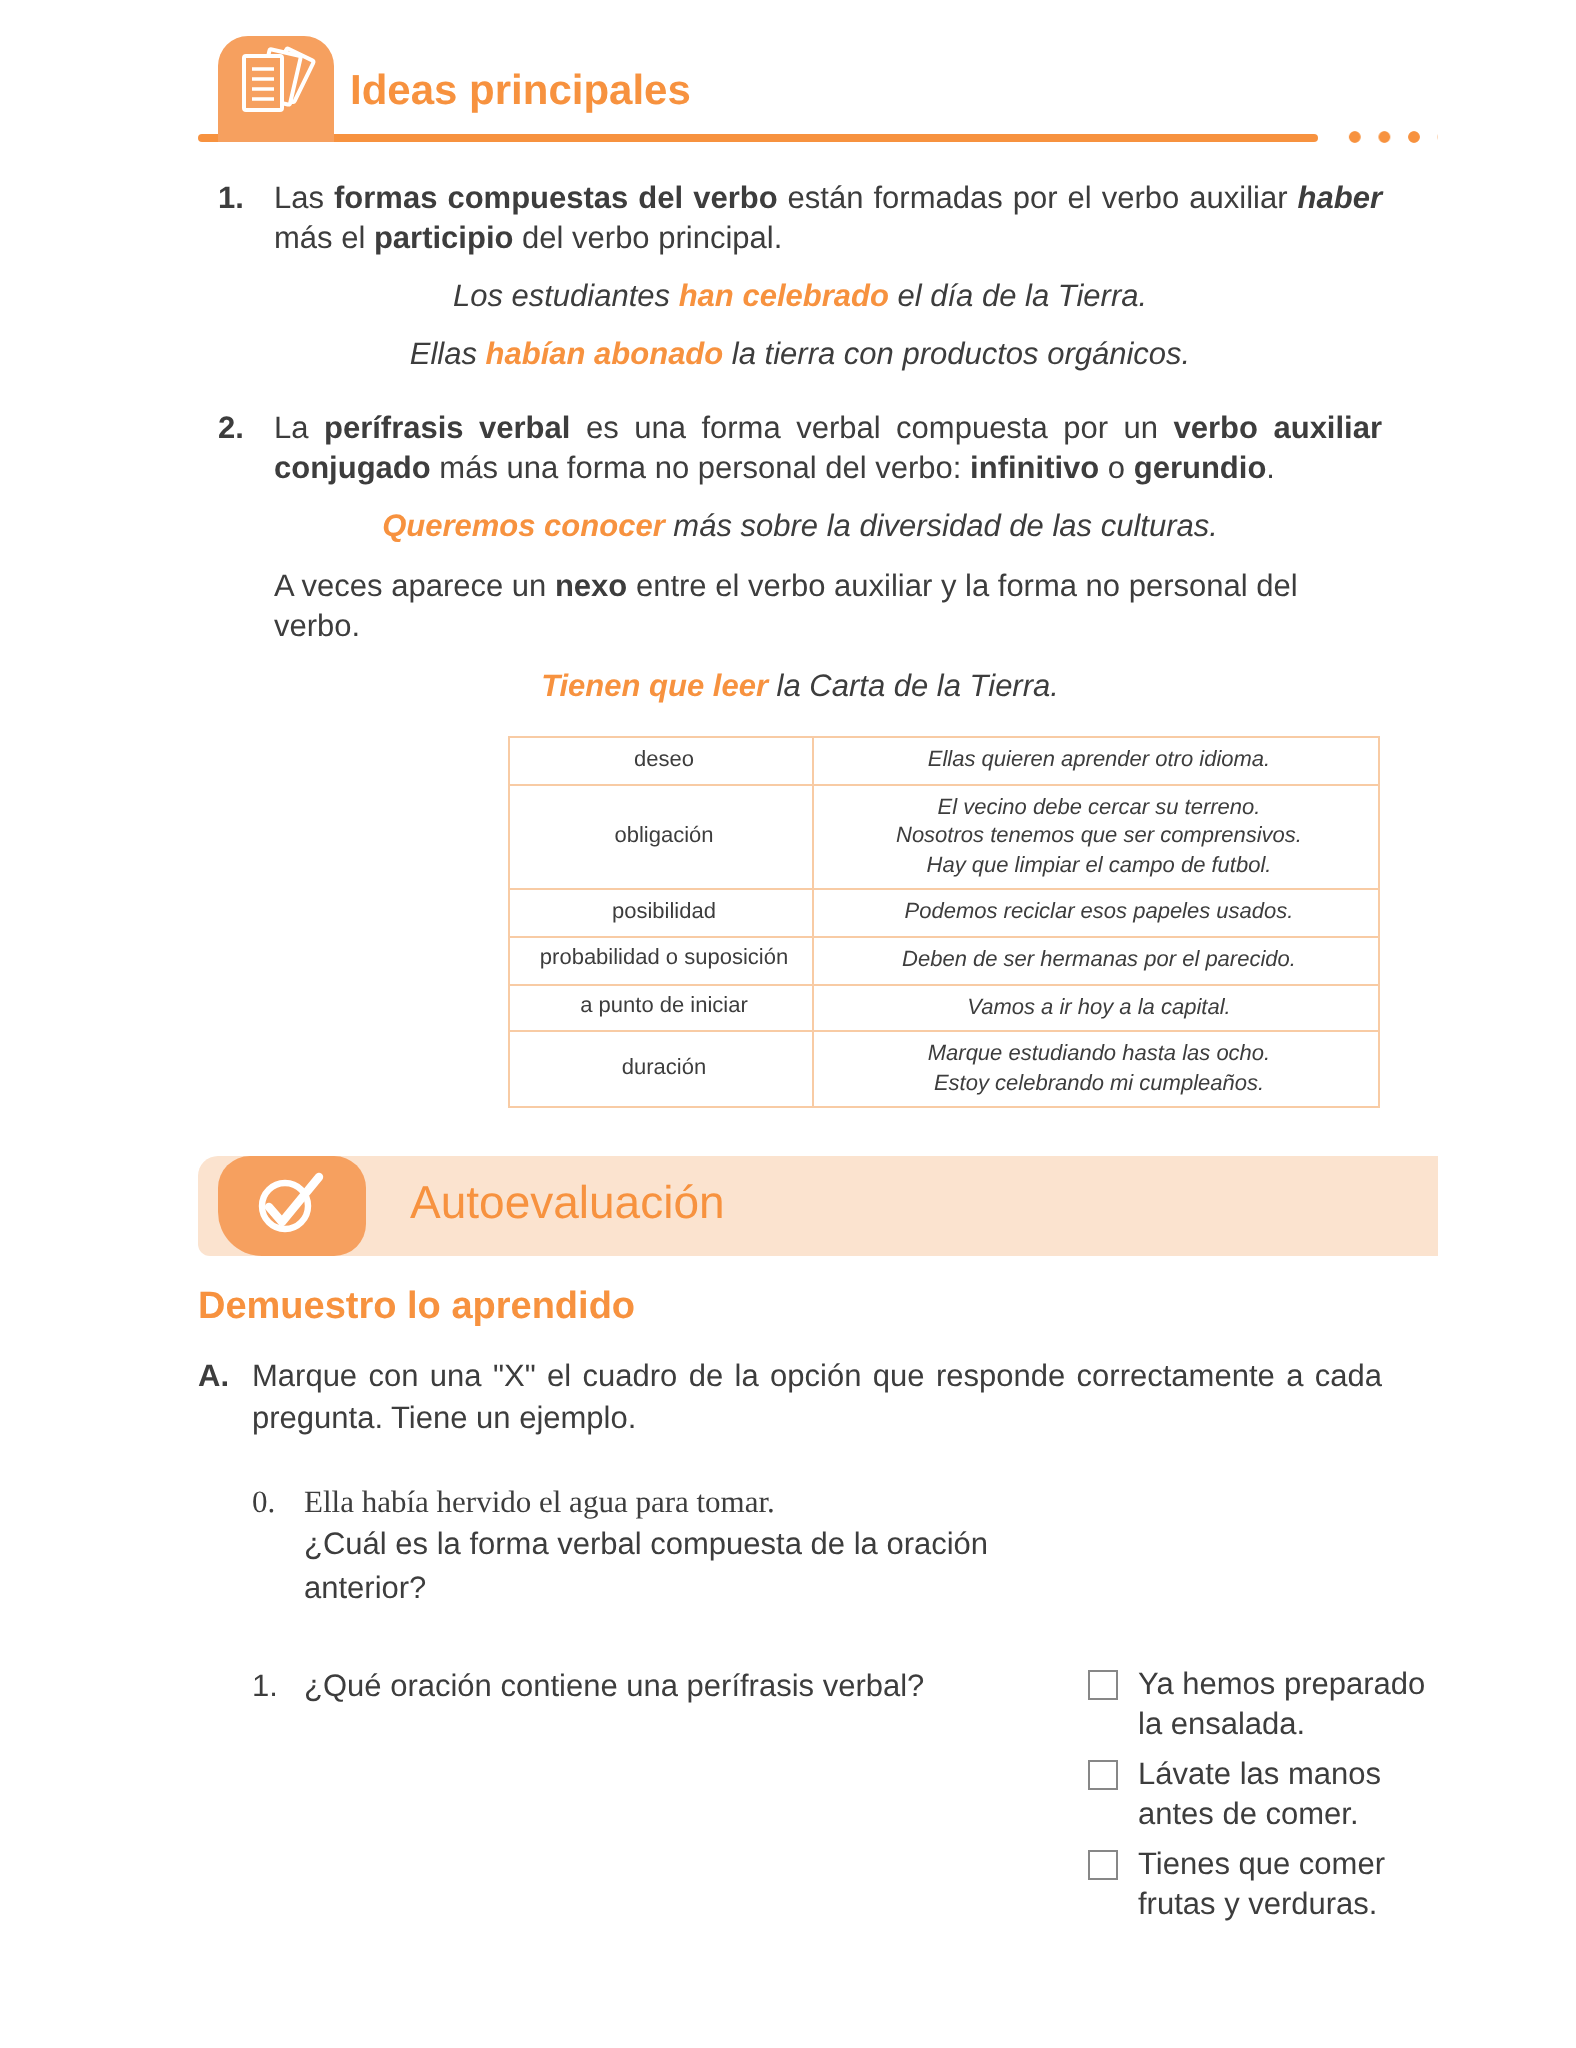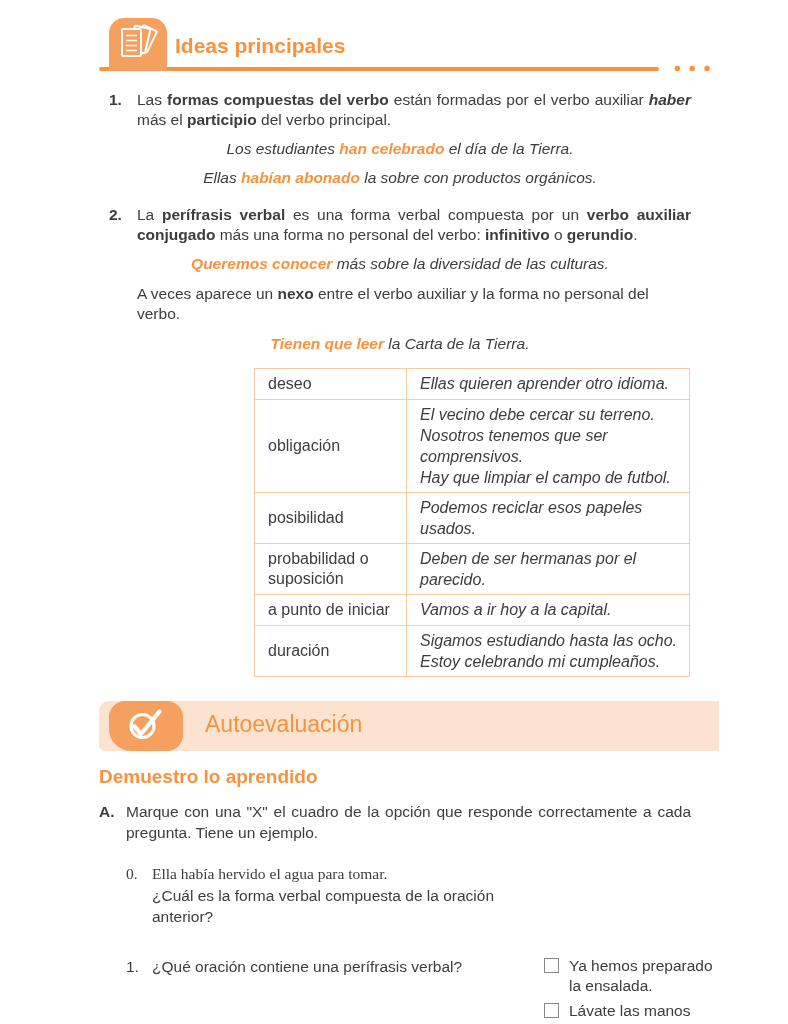--- a/index.html
+++ b/index.html
@@ -31,21 +31,21 @@
   .hdr-title{position:absolute;left:106px;top:22px;font-size:21px;font-weight:bold;color:var(--accent);}
 
   
   .ideas{padding:0 28px 0 40px;}
   .item{display:flex;margin-top:16px;}
   .item .num{width:28px;flex:0 0 28px;font-weight:bold;line-height:1.3;}
   .item .itext{flex:1;line-height:1.3;text-align:justify;}
   .example{text-align:center;font-style:italic;margin:9px 0;line-height:1.3;}
   .note{margin:10px 0 10px 28px;line-height:1.3;}
 
-  table.meanings{border-collapse:collapse;margin:14px 0 0 145px;width:436px;font-size:16px;}
+  table.meanings{border-collapse:collapse;margin:14px 0 0 145px;width:436px;font-size:11px;text-align:center;}
   table.meanings td{border:1px solid var(--tborder);padding:4px 10px 4px 13px;}
   td.mlabel{width:152px;vertical-align:middle;line-height:1.25;}
   td.mex{font-style:italic;line-height:1.32;padding-left:12px;}
 
   
   .autoeval{margin-top:24px;}
   .banner{position:relative;margin-left:30px;width:728px;height:50px;background:var(--banner);
     border-radius:10px 2px 26px 6px;}
   .ae-badge{position:absolute;left:10px;top:0;width:74px;height:50px;background:var(--badge);
     border-radius:16px 16px 16px 22px;display:flex;align-items:center;justify-content:center;}
@@ -94,21 +94,21 @@
   </div>
 
   <div class="ideas">
 
     <div class="item">
       <span class="num">1.</span>
       <div class="itext"><span>Las </span><span class="b">formas compuestas del verbo</span><span> están formadas por el verbo auxiliar </span><span class="b i">haber</span><span> más el </span><span class="b">participio</span><span> del verbo principal.</span></div>
     </div>
 
     <p class="example"><span>Los estudiantes </span><span class="b c">han celebrado</span><span> el día de la Tierra.</span></p>
-    <p class="example"><span>Ellas </span><span class="b c">habían abonado</span><span> la sobre con productos orgánicos.</span></p>
+    <p class="example"><span>Ellas </span><span class="b c">habían abonado</span><span> la tierra con productos orgánicos.</span></p>
 
     <div class="item">
       <span class="num">2.</span>
       <div class="itext"><span>La </span><span class="b">perífrasis verbal</span><span> es una forma verbal compuesta por un </span><span class="b">verbo auxiliar conjugado</span><span> más una forma no personal del verbo: </span><span class="b">infinitivo</span><span> o </span><span class="b">gerundio</span><span>.</span></div>
     </div>
 
     <p class="example"><span class="b c">Queremos conocer</span><span> más sobre la diversidad de las culturas.</span></p>
     <p class="note"><span>A veces aparece un </span><span class="b">nexo</span><span> entre el verbo auxiliar y la forma no personal del verbo.</span></p>
     <p class="example"><span class="b c">Tienen que leer</span><span> la Carta de la Tierra.</span></p>
 
@@ -142,21 +142,21 @@
         </tr>
         <tr>
           <td class="mlabel">a punto de iniciar</td>
           <td class="mex">
               <div>Vamos a ir hoy a la capital.</div>
             </td>
         </tr>
         <tr>
           <td class="mlabel">duración</td>
           <td class="mex">
-              <div>Sigamos estudiando hasta las ocho.</div>
+              <div>Marque estudiando hasta las ocho.</div>
               <div>Estoy celebrando mi cumpleaños.</div>
             </td>
         </tr>
       </tbody>
     </table>
   </div>
 
   <div class="autoeval">
 
     <div class="banner">

